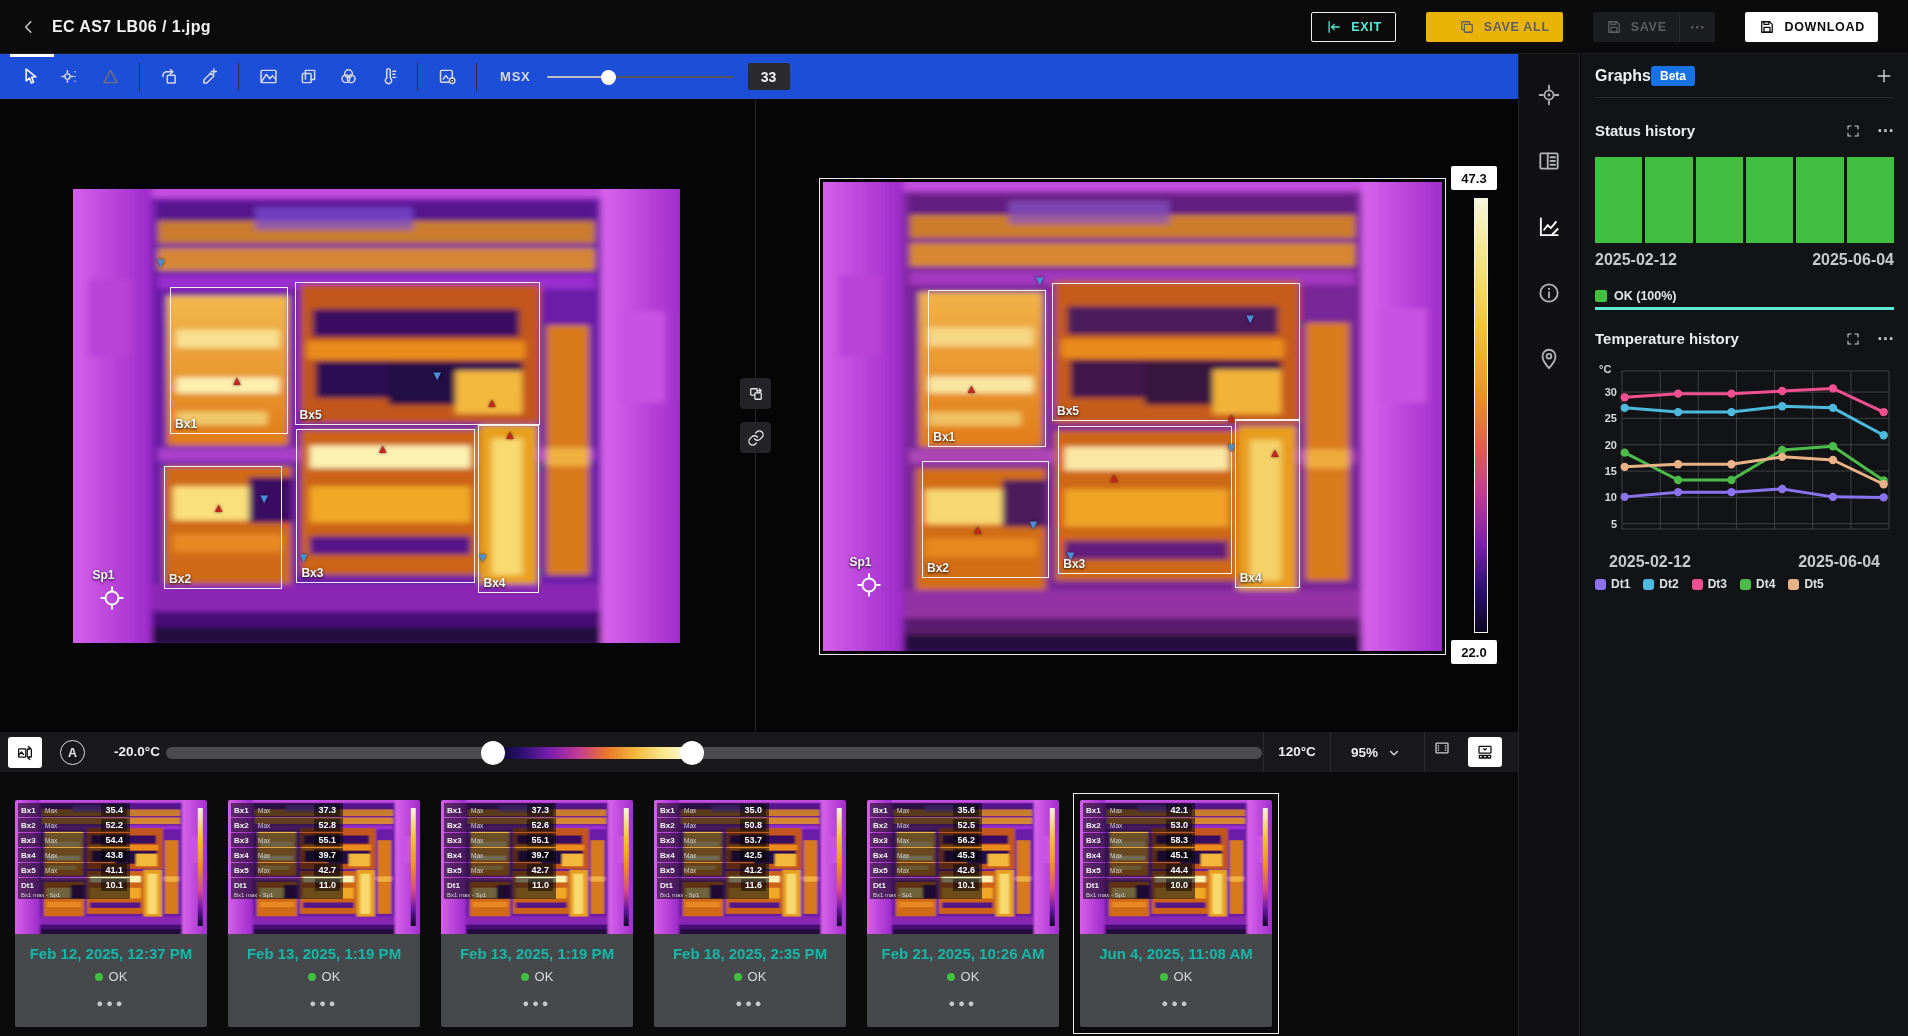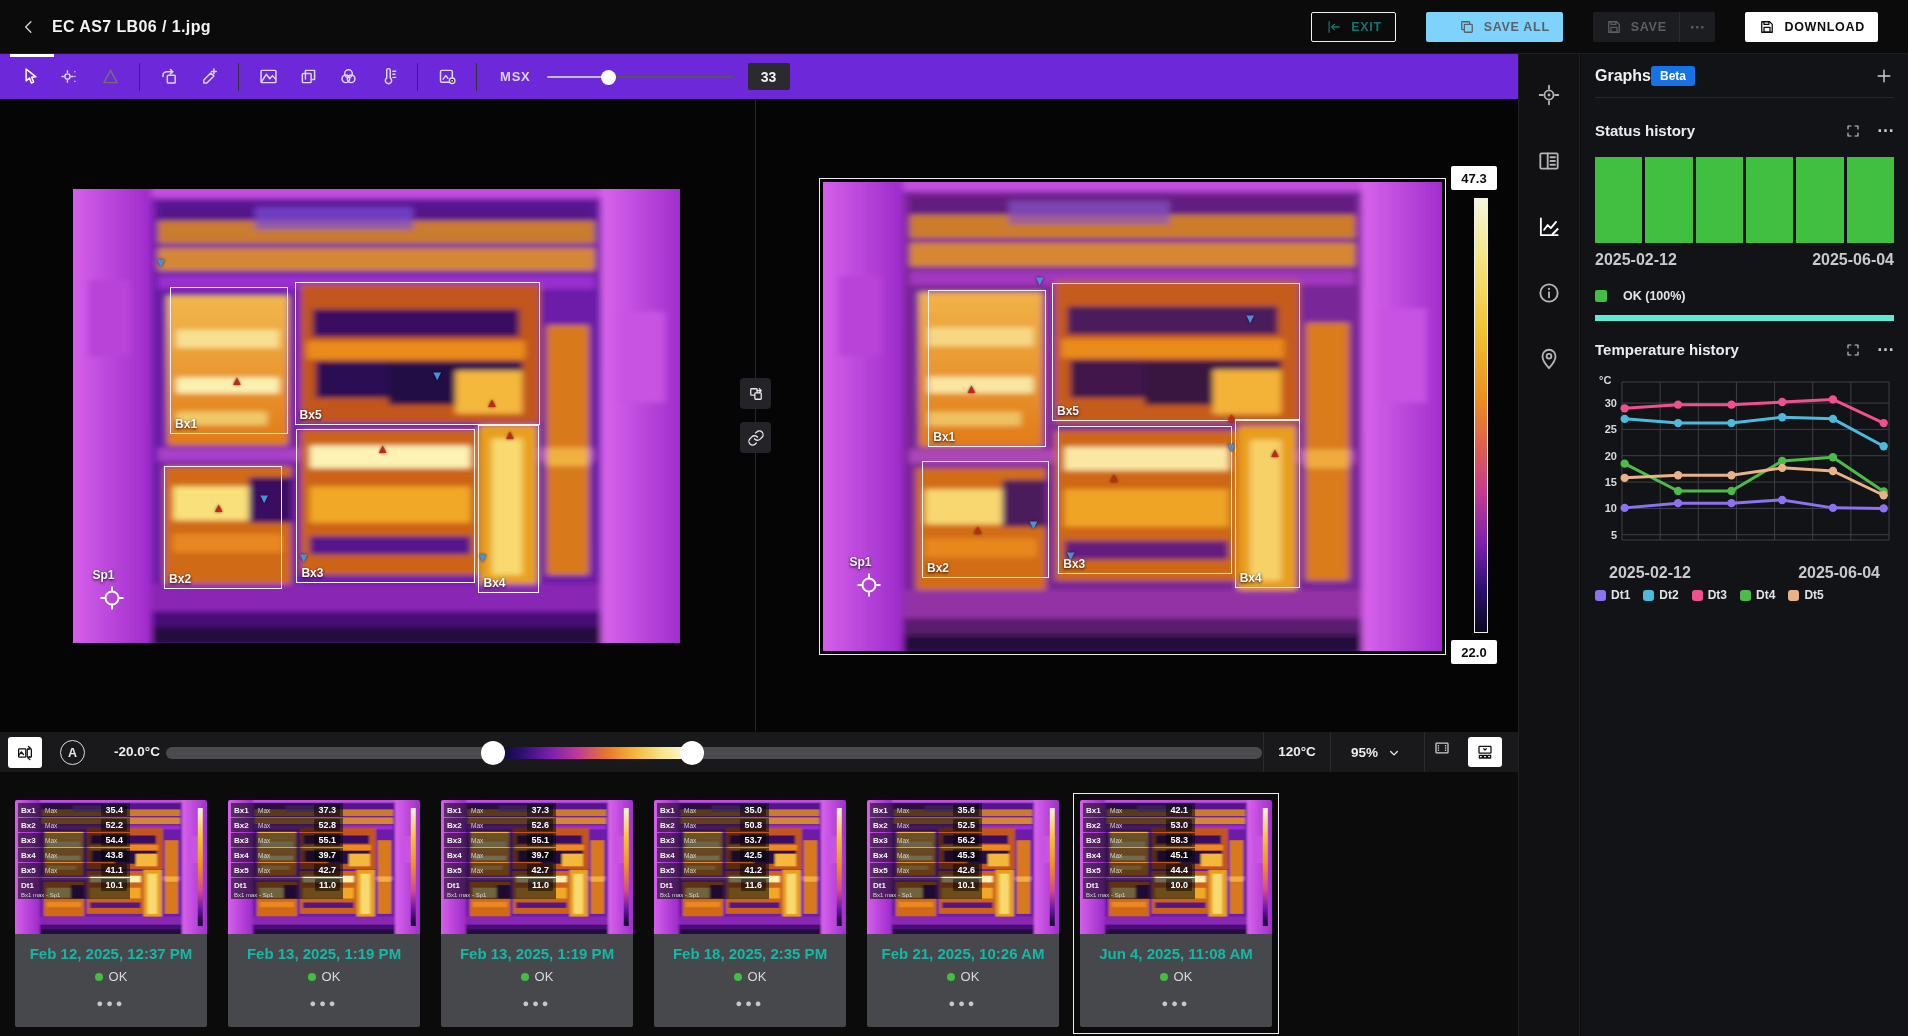--- a/index.html
+++ b/index.html
@@ -12,32 +12,32 @@
 
   
   .topbar { position:absolute; left:0; top:0; width:1908px; height:54px; background:#0b0b0c;
     border-bottom:1px solid #1e1e21; display:flex; align-items:center; padding:0 30px 0 14px; }
   .back-btn { width:30px; height:30px; display:flex; align-items:center; justify-content:center;
     color:#d8d9da; cursor:pointer; }
   .doc-title { margin-left:8px; font-size:16px; font-weight:700; letter-spacing:.4px; color:#f2f2f3; }
   .topbar-right { margin-left:auto; display:flex; align-items:center; gap:30px; }
   .tb-btn { height:30px; display:flex; align-items:center; gap:8px; padding:0 13px;
     font-size:12.5px; font-weight:700; letter-spacing:.7px; border-radius:2px; cursor:pointer; }
-  .tb-exit { border:1.5px solid #f0f0f1; color:#0f766e; background:transparent; }
-  .tb-disabled { background:#7dd3fc; color:#5e5f63; cursor:default;padding-left:32px; }
+  .tb-exit { border:1.5px solid #f0f0f1; color:#5eead4; background:transparent; }
+  .tb-disabled { background:#eab308; color:#5e5f63; cursor:default;padding-left:32px; }
   .tb-save-group { display:flex; height:30px; border-radius:2px; overflow:hidden; }
   .tb-save-group .seg { background:#1c1d20; color:#5e5f63; display:flex; align-items:center; gap:8px;
     padding:0 12px; font-size:12.5px; font-weight:700; letter-spacing:.7px; }
   .tb-save-group .seg.more { border-left:1px solid #2a2b2f; padding:0 10px; font-size:15px; }
   .tb-download { background:#fff; color:#0b0b0c; }
 
   
   .workspace { position:absolute; left:0; top:54px; width:1518px; height:982px; }
 
-  .toolbar { position:relative; height:46px; background:#6d28d9; border-bottom:1px solid #060607;
+  .toolbar { position:relative; height:46px; background:#1d4ed8; border-bottom:1px solid #060607;
     display:flex; align-items:center; padding-left:10px; }
   .tool-indicator { position:absolute; left:10px; top:0; width:44px; height:3px; background:#fff; }
   .tool { width:40px; height:36px; display:flex; align-items:center; justify-content:center;
     color:#d9dadb; cursor:pointer; border-radius:3px; }
   .tool.active { color:#ffffff; }
   .tool.dim { color:#707175; }
   .tb-sep { width:1px; height:28px; background:#313136; margin:0 9px; }
   .msx-wrap { display:flex; align-items:center; margin-left:14px; }
   .msx-label { font-size:13px; letter-spacing:.8px; color:#d6d7d9; font-weight:700; }
   .msx-slider { position:relative; width:187px; height:16px; margin-left:16px; cursor:pointer; }
@@ -136,22 +136,22 @@
     border-radius:3px; }
   .panel-plus { margin-left:auto; color:#d0d1d3; cursor:pointer; }
   .section-head { margin-top:22px; display:flex; align-items:center;text-align:right; }
   .section-title { font-size:15px; font-weight:700; color:#ebecee; }
   .section-icons { margin-left:auto; display:flex; align-items:center; gap:16px; color:#c9cacd; }
   .section-icons .sic { cursor:pointer; }
   .status-bars { margin-top:16px; height:86px; display:flex; gap:3px; }
   .status-seg { flex:1; }
   .dates-row { margin-top:8px; display:flex; justify-content:space-between; font-size:16px;
     font-weight:700; color:#c9c9cb; }
-  .legend-row { margin-top:20px; display:flex; align-items:center; gap:16px; padding-bottom:12px;
-    border-bottom:6px solid #5eead4; }
+  .legend-row { margin-top:20px; display:flex; align-items:center; gap:7px; padding-bottom:4px;
+    border-bottom:3px solid #5eead4; }
   .legend-swatch { width:12px; height:12px; border-radius:2px; }
   .legend-text { font-size:12.5px; font-weight:700; color:#e4e5e7; }
   .chart-box { margin-top:12px; }
   .chart-legend { margin-top:6px; display:flex; gap:13px; align-items:center; }
   .cl-item { display:flex; align-items:center; gap:5px; }
   .cl-swatch { width:11px; height:11px; border-radius:3px; }
   .cl-label { font-size:12px; font-weight:700; color:#e2e3e5; }
 </style>
 </head>
 <body>

